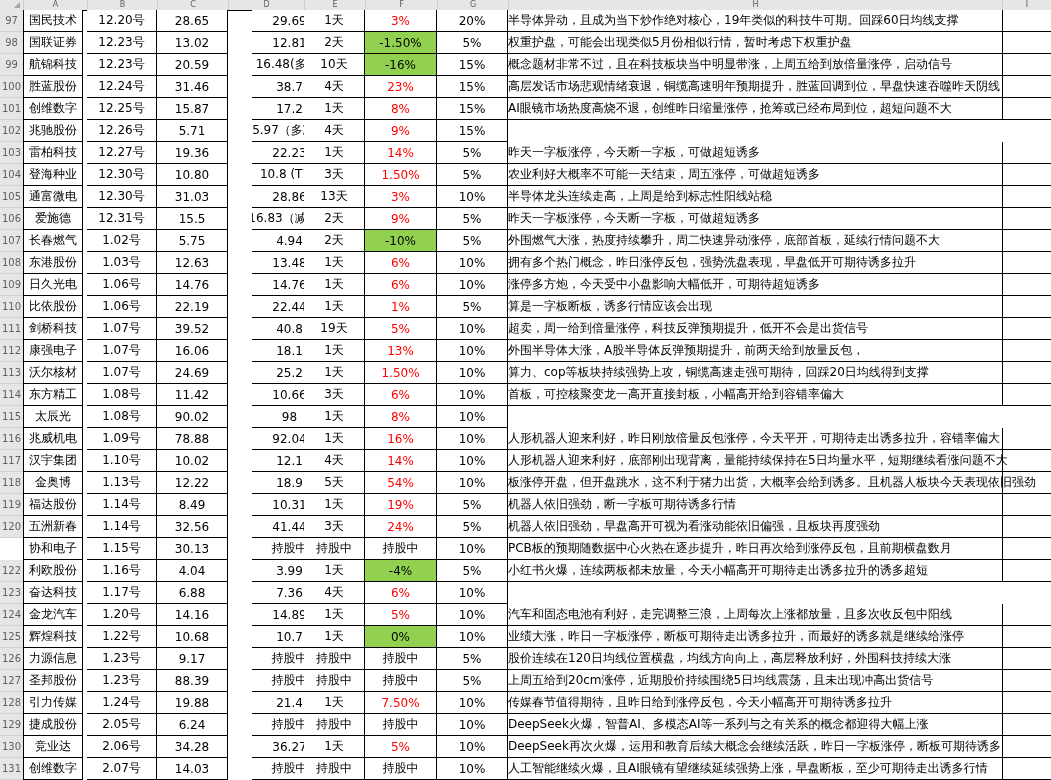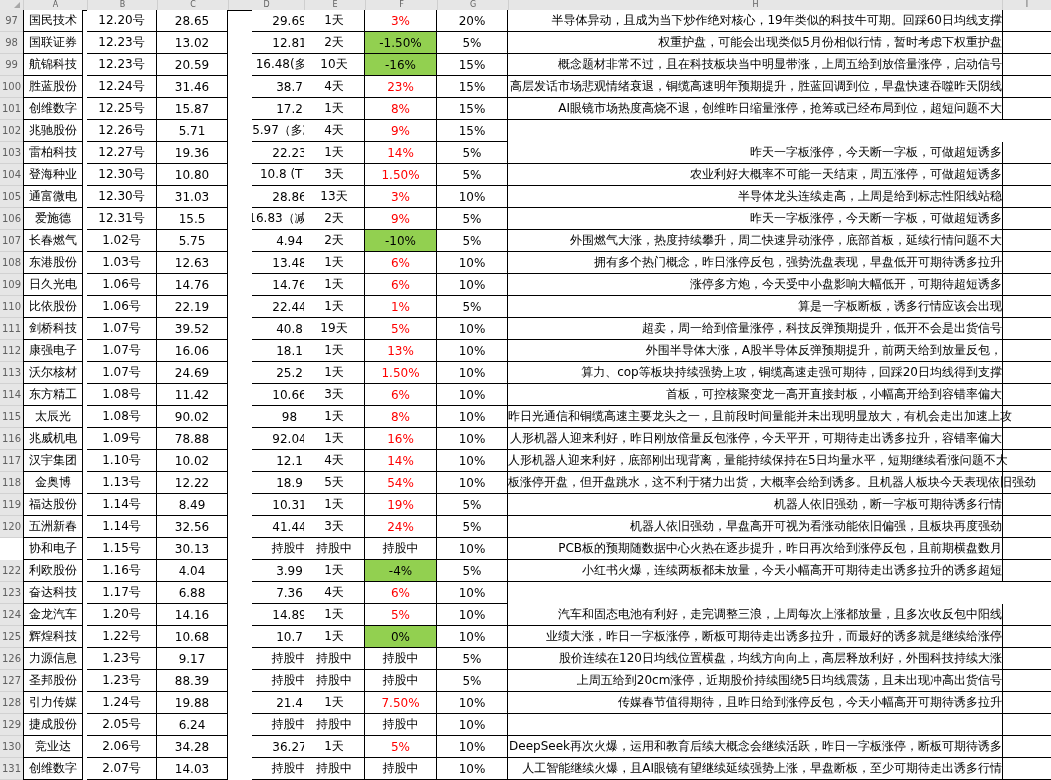--- a/index.html
+++ b/index.html
@@ -51,21 +51,21 @@
   .bg-green{background:#92d050;}
 
   
   .hwrap{
     position:absolute;left:508px;top:0;width:543px;height:22px;box-sizing:border-box;
     border-bottom:1px solid #000;overflow:hidden;background:#fff;
   }
   .iline{position:absolute;left:494px;top:0;width:1px;height:22px;background:#000;}
   .htext{
     position:absolute;left:0;top:0;width:494px;height:21px;line-height:21px;
-    text-align:right;white-space:nowrap;font-size:12px;
+    text-align:left;white-space:nowrap;font-size:12px;
   }
   .hflag{
     display:none;position:absolute;left:1px;top:1px;width:0;height:0;
     border-top:5px solid #1f8a3b;border-right:5px solid transparent;
   }
 </style>
 </head>
 <body>
 
 <div id="sheet">
@@ -373,25 +373,20 @@
 
     <div class="row">
       <div class="gut">115</div>
       <div class="c cA">太辰光</div>
       <div class="c cB">1.08号</div>
       <div class="c cC">90.02</div>
       <div class="c cD">98</div>
       <div class="c cE">1天</div>
       <div class="c cF t-red">8%</div>
       <div class="c cG">10%</div>
-      <div class="hwrap">
-        <div class="iline"></div>
-
-        <div class="htext">昨日光通信和铜缆高速主要龙头之一，且前段时间量能并未出现明显放大，有机会走出加速上攻</div>
-      </div>
     </div>
 
     <div class="row">
       <div class="gut">116</div>
       <div class="c cA">兆威机电</div>
       <div class="c cB">1.09号</div>
       <div class="c cC">78.88</div>
       <div class="c cD">92.04</div>
       <div class="c cE">1天</div>
       <div class="c cF t-red">16%</div>
@@ -595,20 +590,21 @@
       <div class="c cA">捷成股份</div>
       <div class="c cB">2.05号</div>
       <div class="c cC">6.24</div>
       <div class="c cD">持股中</div>
       <div class="c cE">持股中</div>
       <div class="c cF">持股中</div>
       <div class="c cG">10%</div>
       <div class="hwrap">
         <div class="iline"></div>
 
+        <div class="htext">DeepSeek火爆，智普AI、多模态AI等一系列与之有关系的概念都迎得大幅上涨</div>
       </div>
     </div>
 
     <div class="row">
       <div class="gut">130</div>
       <div class="c cA">竞业达</div>
       <div class="c cB">2.06号</div>
       <div class="c cC">34.28</div>
       <div class="c cD">36.27</div>
       <div class="c cE">1天</div>

